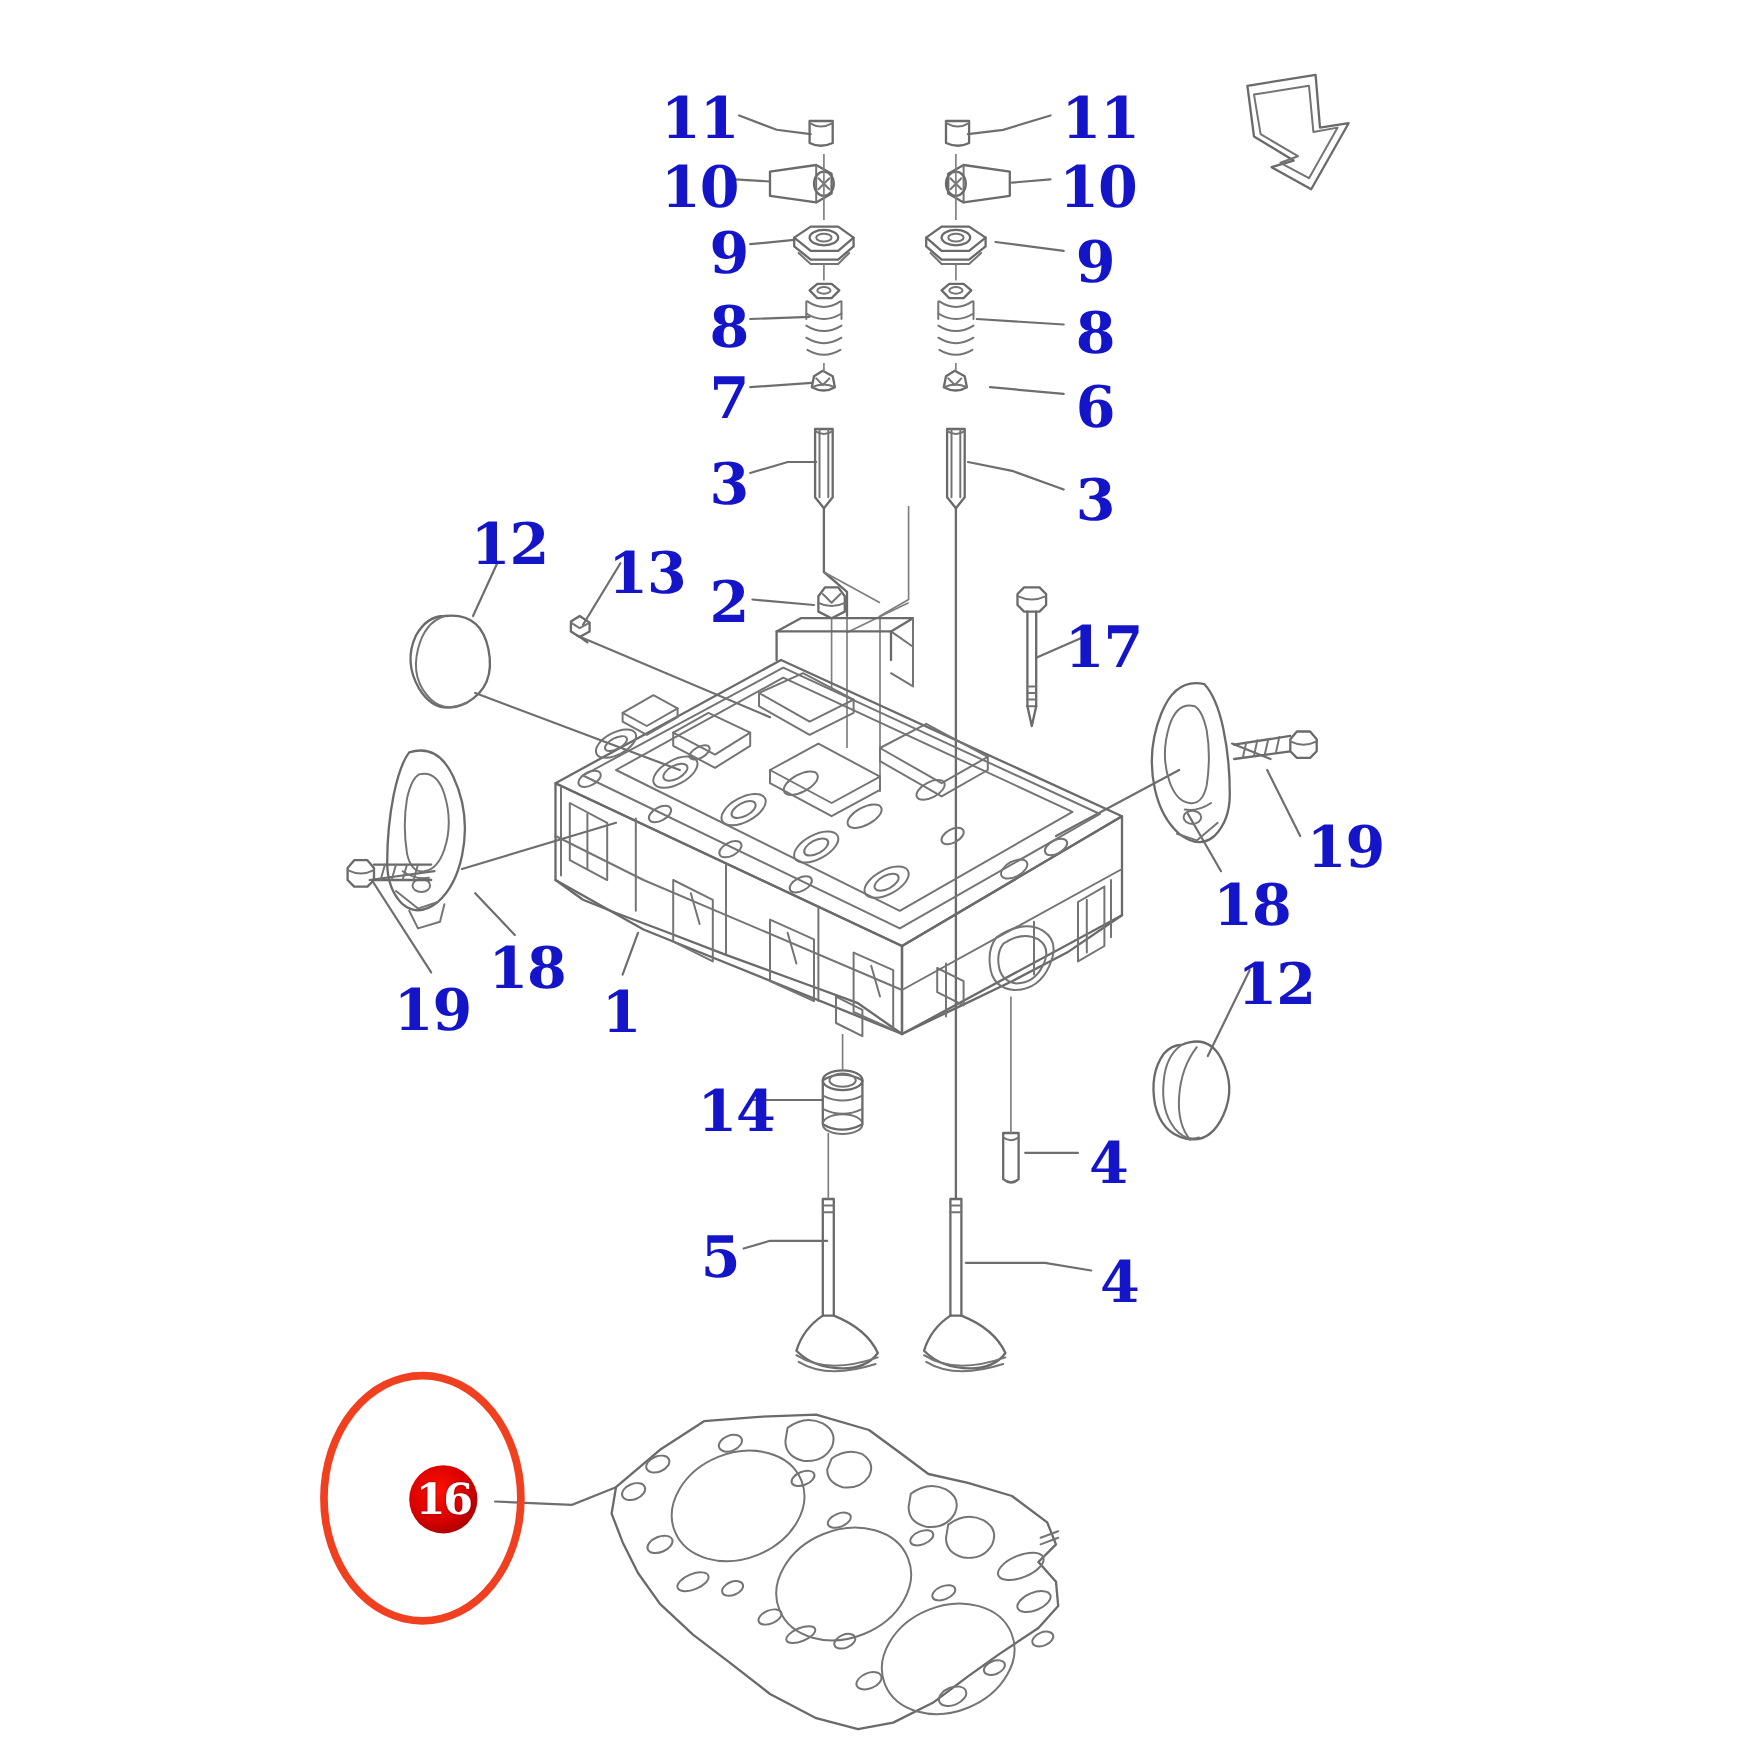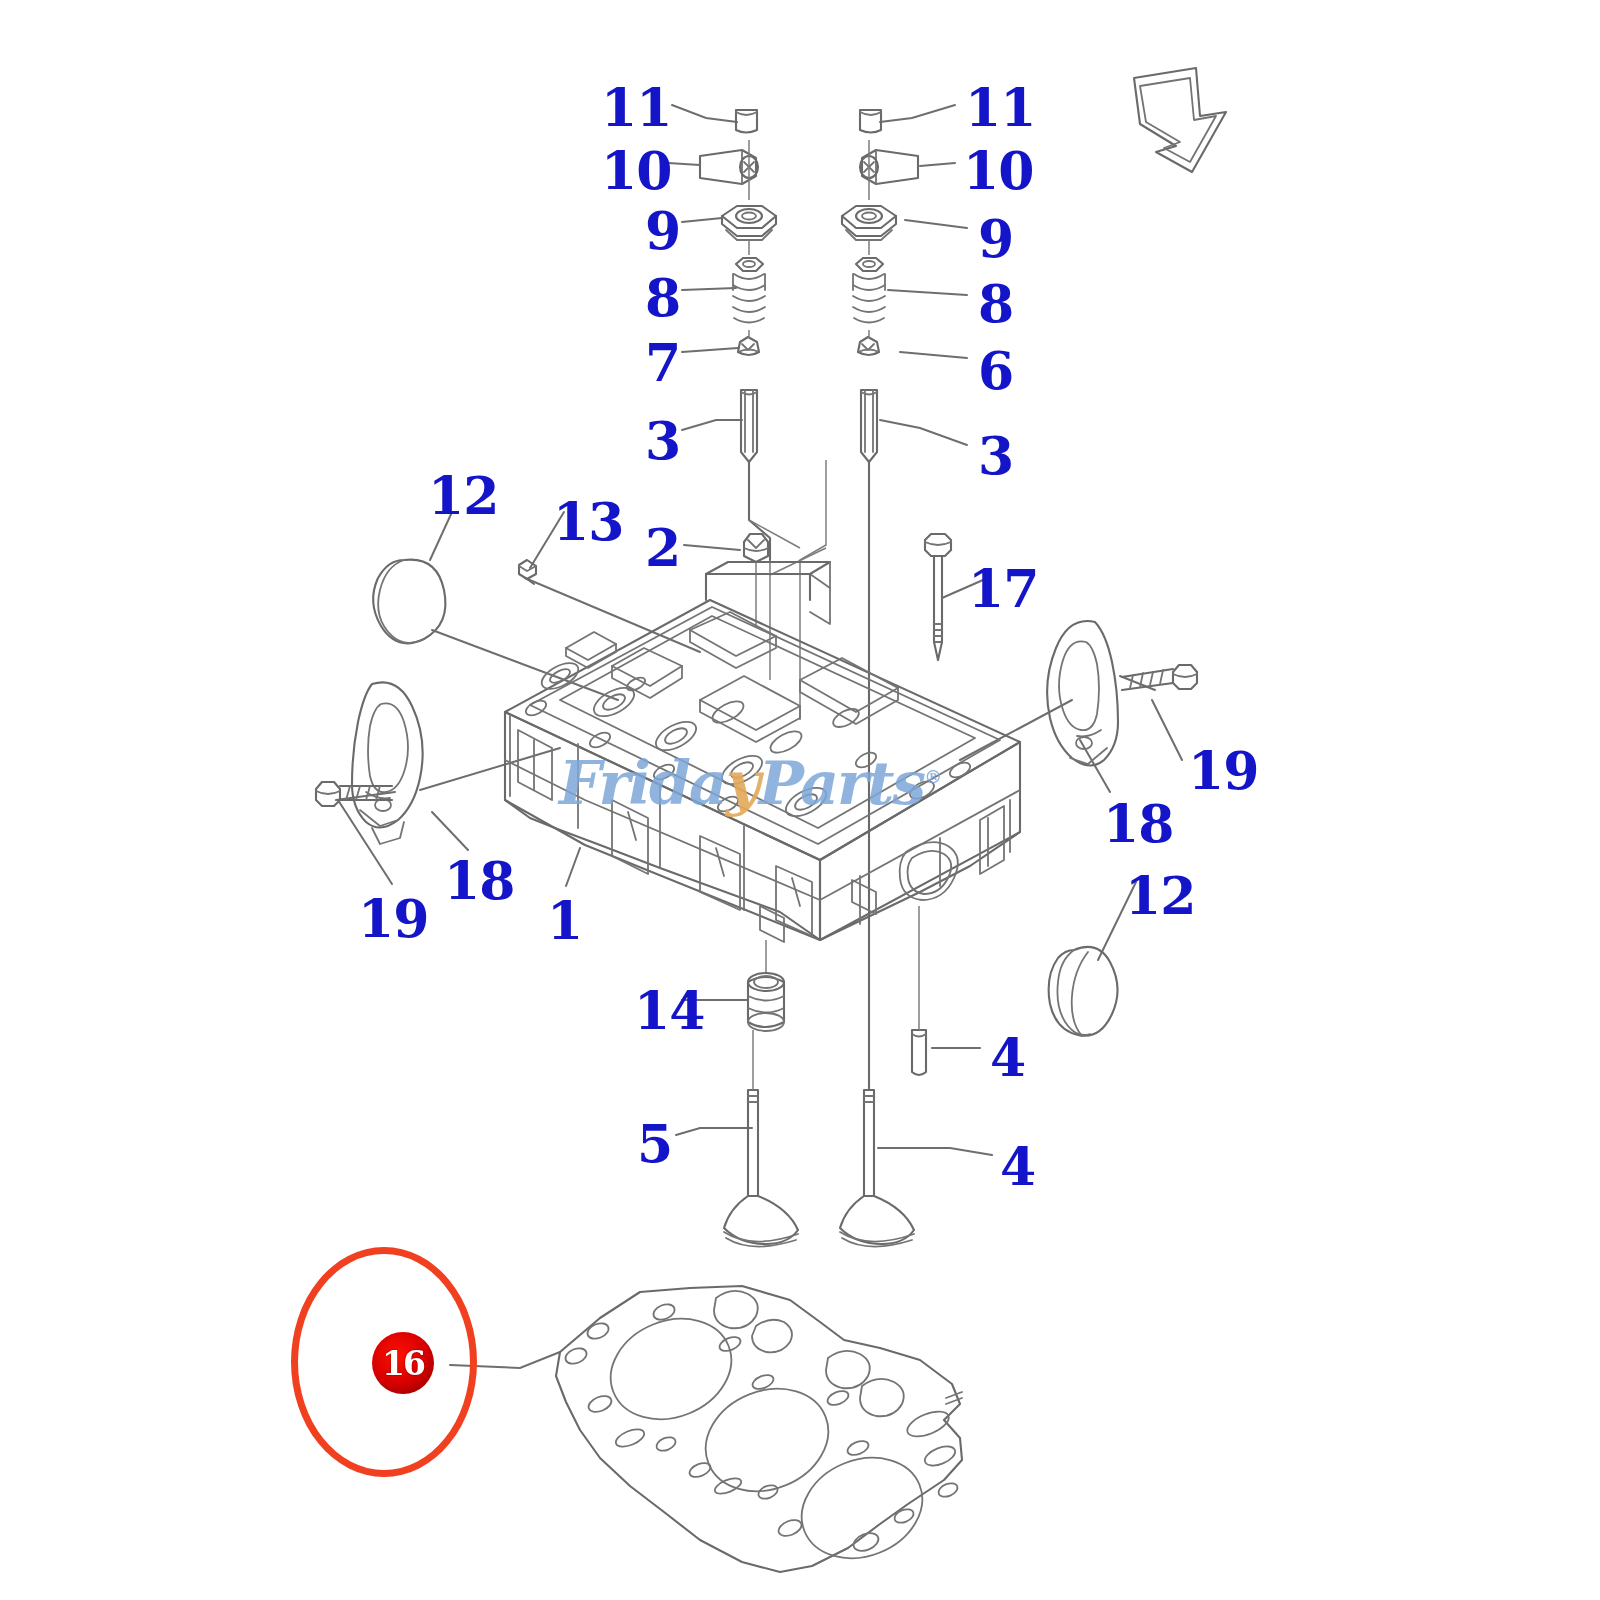--- a/index.html
+++ b/index.html
@@ -38,21 +38,21 @@
     box-sizing:border-box;
   }
   .hl-badge{
     position:absolute;
     border-radius:50%;
     background:radial-gradient(circle at 42% 38%, #ff1100 0%, #d40000 55%, #7a0000 100%);
     color:#ffffff;
     font-family:"DejaVu Serif","Liberation Serif",serif;
     font-weight:bold;
     display:flex;align-items:center;justify-content:center;
-    font-size:33px;
+    font-size:39px;
     letter-spacing:-2px;
     text-shadow:0 0 2px rgba(0,0,0,.5);
   }
 </style>
 </head>
 <body>
 
 <div id="stage">
 
   <svg id="art" viewBox="0 0 1600 1600" xmlns="http://www.w3.org/2000/svg">
@@ -447,17 +447,14 @@
   <div class="callout" style="left:547px;top:895px;">1</div>
   <div class="callout" style="left:1125px;top:870px;">12</div>
   <div class="callout" style="left:616px;top:985px;margin-left:18px;">14</div>
   <div class="callout" style="left:990px;top:1032px;">4</div>
   <div class="callout" style="left:637px;top:1118px;">5</div>
   <div class="callout" style="left:1000px;top:1141px;">4</div>
 
   <div class="hl-ring" style="left:291px;top:1247px;width:186px;height:230px;"></div>
   <div class="hl-badge" style="left:372px;top:1332px;width:62px;height:62px;">16</div>
 
-  <div class="wm" style="left:559px;top:748px;">
-    <span class="b">Frida</span><span class="o">y</span><span class="b">Parts</span><span class="reg">®</span>
-  </div>
 
 </div>
 
 </body></html>

